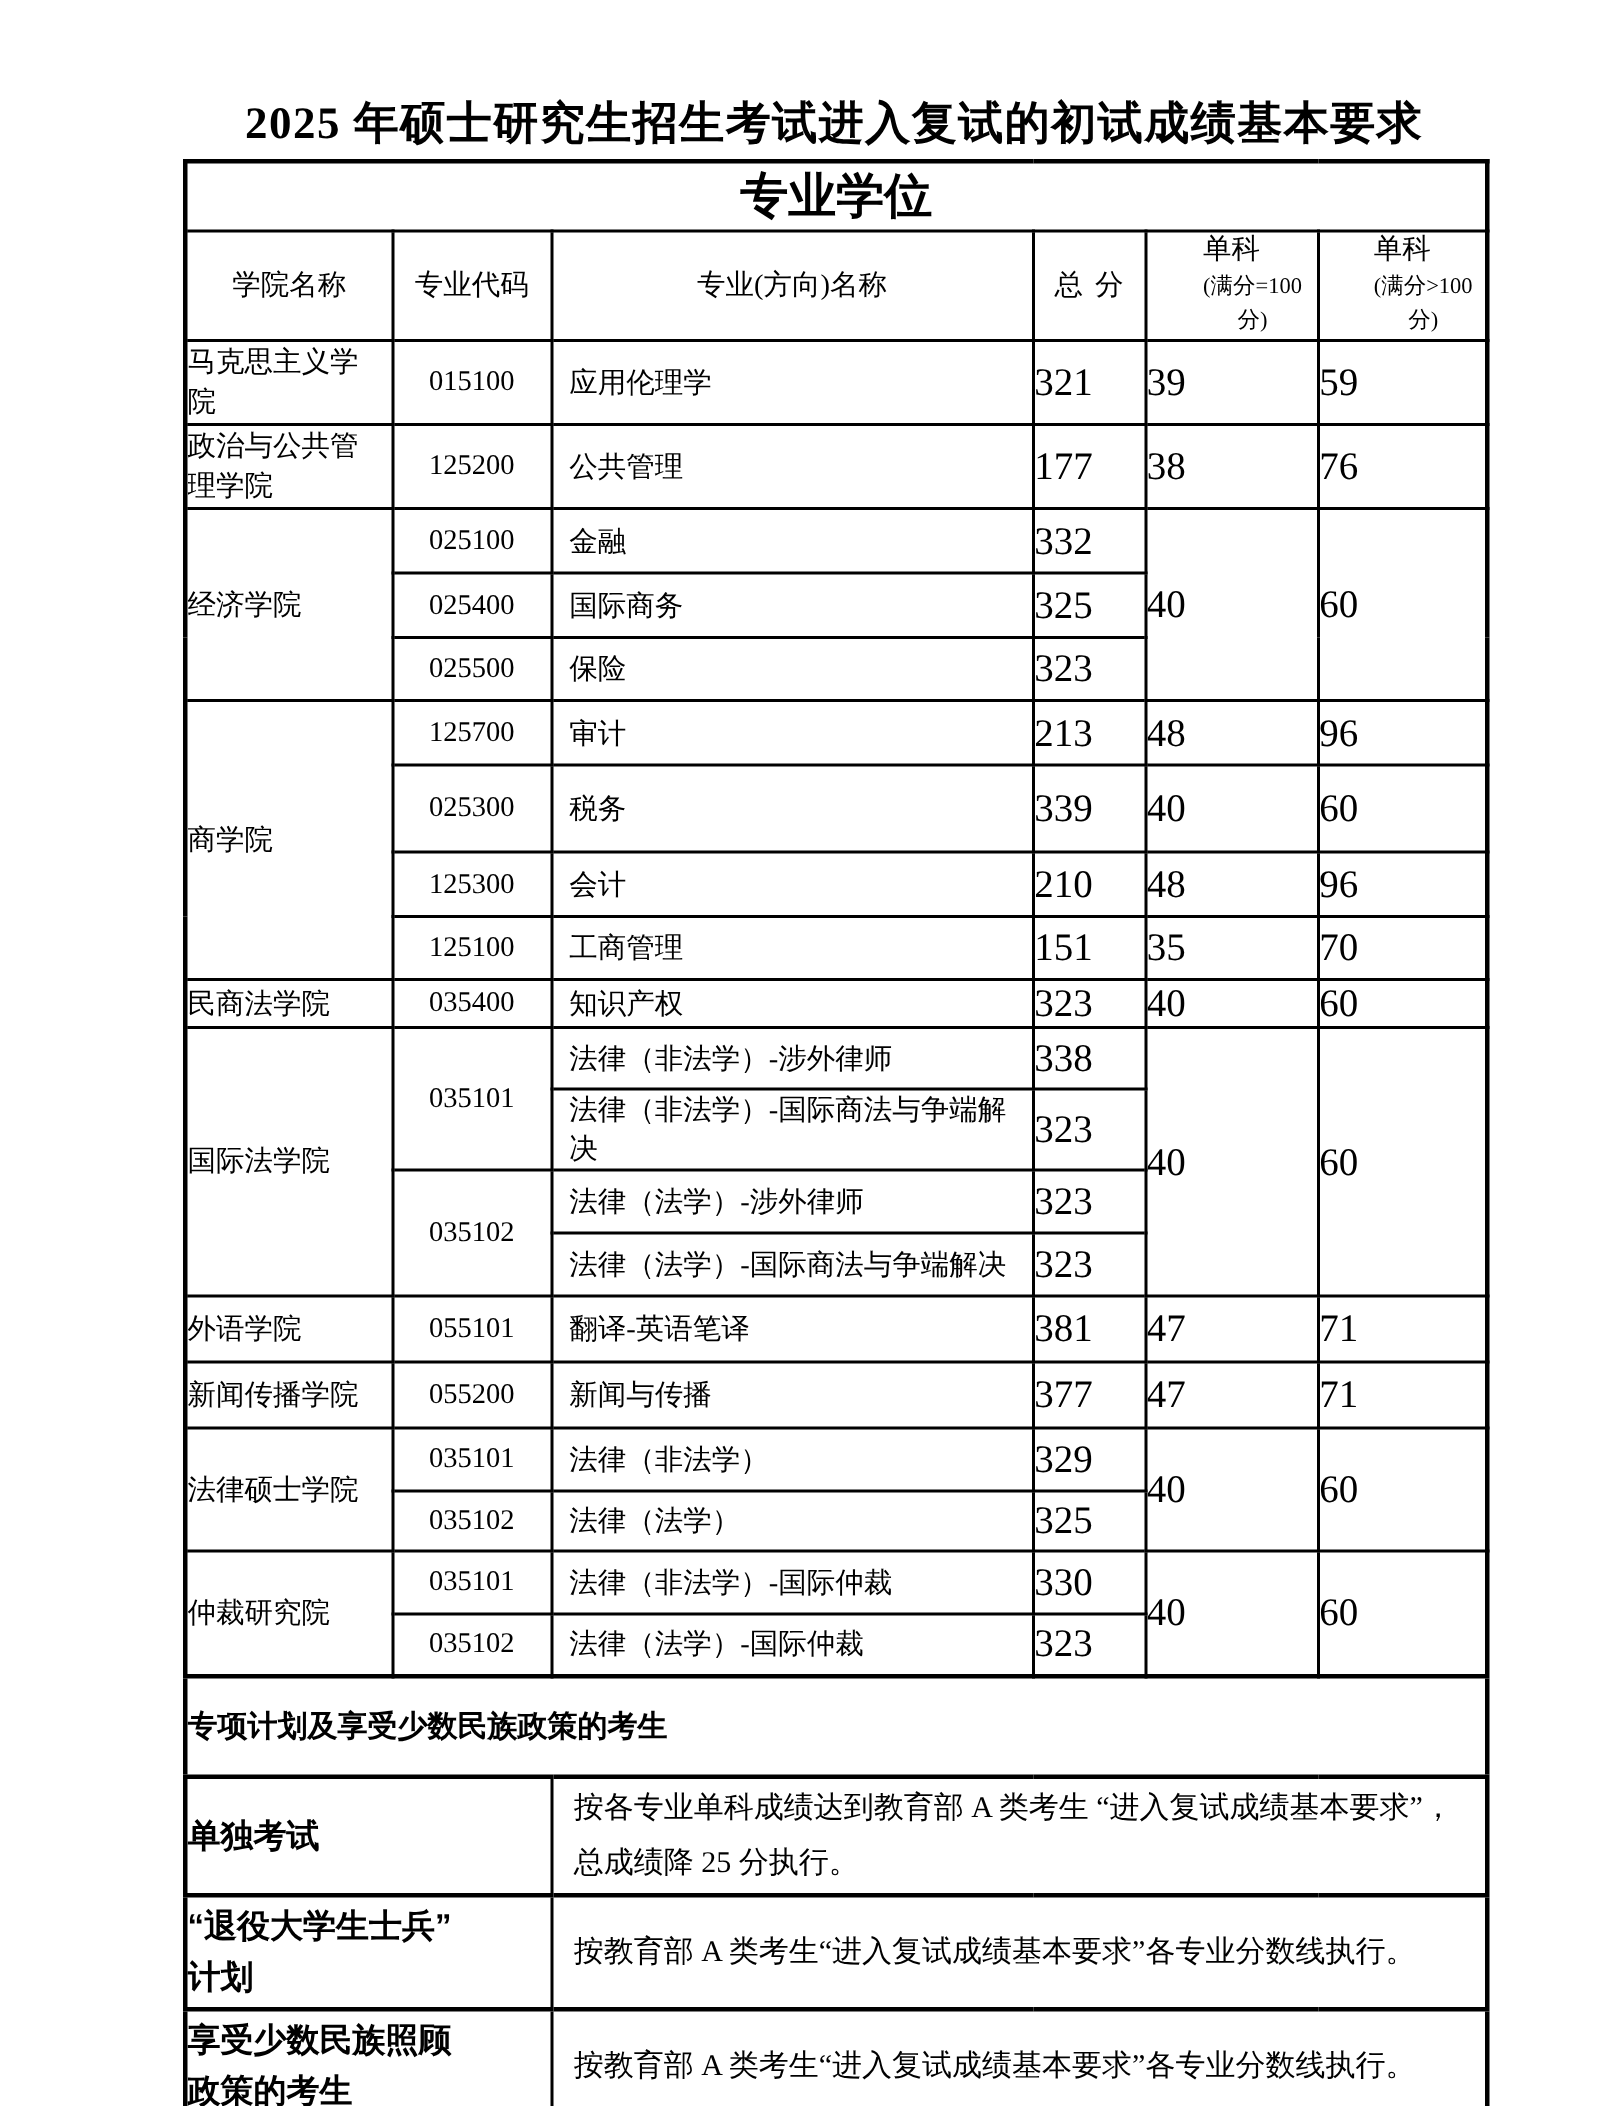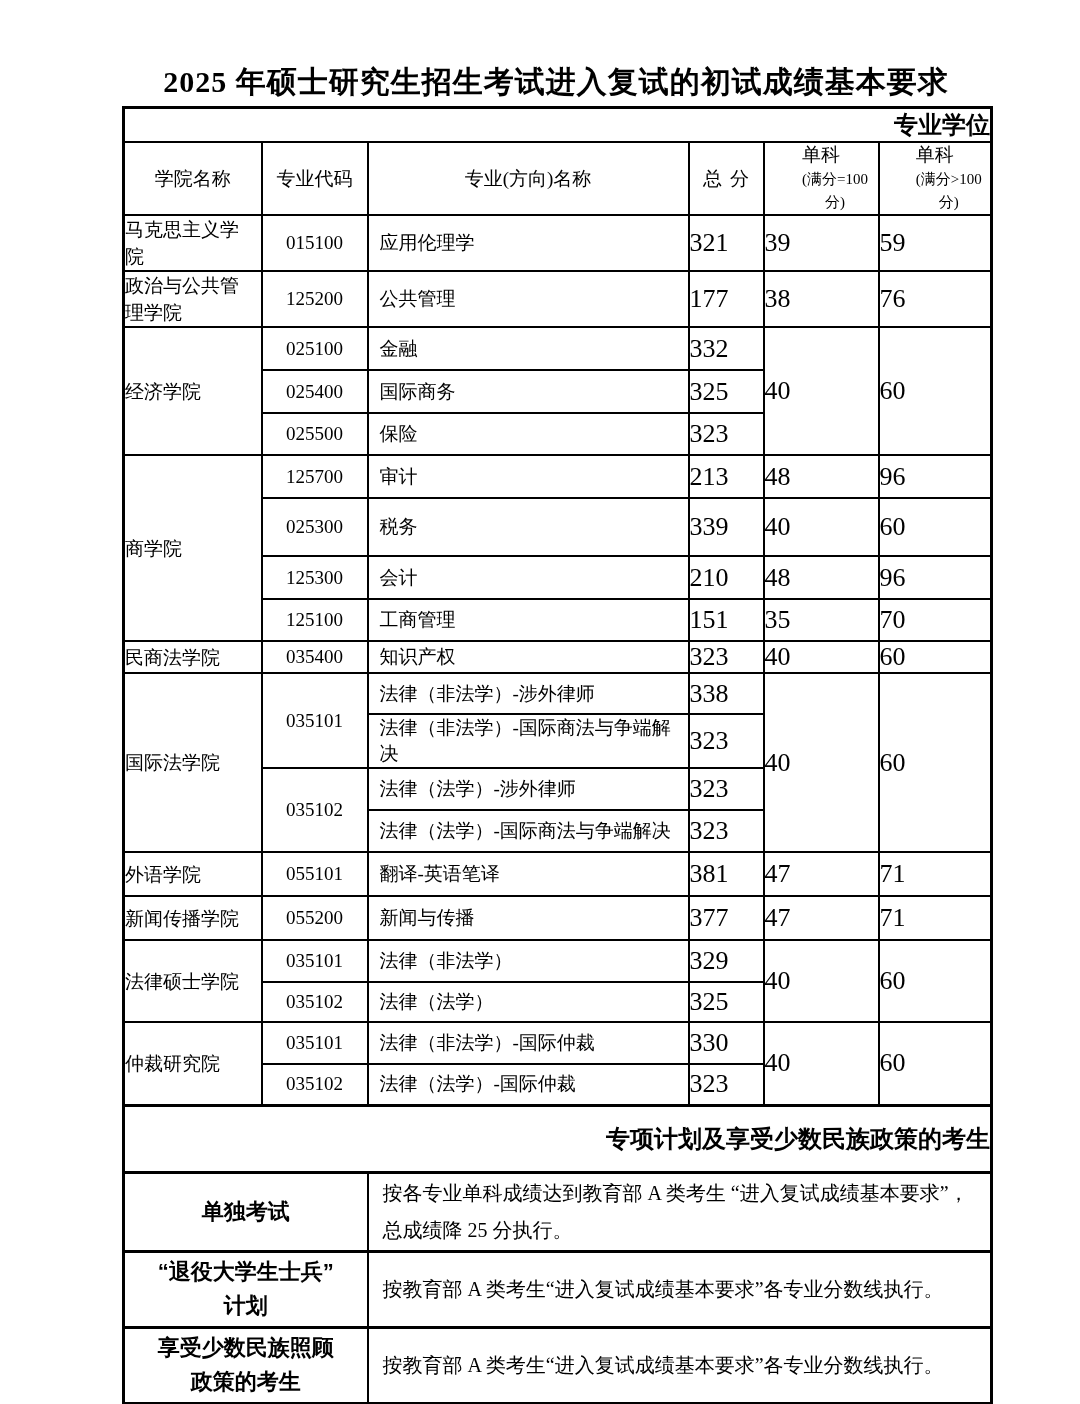--- a/index.html
+++ b/index.html
@@ -33,24 +33,24 @@
     border: 3px solid #000;
   }
   .score-table td {
     border: 2px solid #000;
     vertical-align: middle;
     padding: 0;
     overflow: hidden;
   }
   
   td.band {
-    text-align: right;
+    text-align: center;
     font-family: "Liberation Sans", "DejaVu Sans", sans-serif;
     font-weight: bold;
-    font-size: 24px;
+    font-size: 32px;
   }
   
   tr.head-row td {
     text-align: center;
     font-size: 19px;
     line-height: 23px;
   }
   td.h-total { letter-spacing: 8px; text-indent: 8px; }
   .h-sub { font-size: 15px; margin-top: 2px; padding-left: 28px; }
   
@@ -70,28 +70,27 @@
     padding-left: 11px;
     padding-right: 4px;
     margin-top: 12px;
   }
   td.c-num {
     text-align: left;
     font-size: 26px;
   }
   
   td.sp-band {
-    text-align: right;
+    text-align: left;
     font-family: "Liberation Sans", "DejaVu Sans", sans-serif;
     font-weight: bold;
-    font-size: 24px;
+    font-size: 20px;
     border-top-width: 3px;
   }
   td.sp-label {
-    text-align: center;
     font-family: "Liberation Sans", "DejaVu Sans", sans-serif;
     font-weight: bold;
     font-size: 22px;
     line-height: 34px;
     white-space: pre-line;
   }
   td.sp-desc {
     text-align: left;
     font-size: 20px;
     line-height: 37px;

